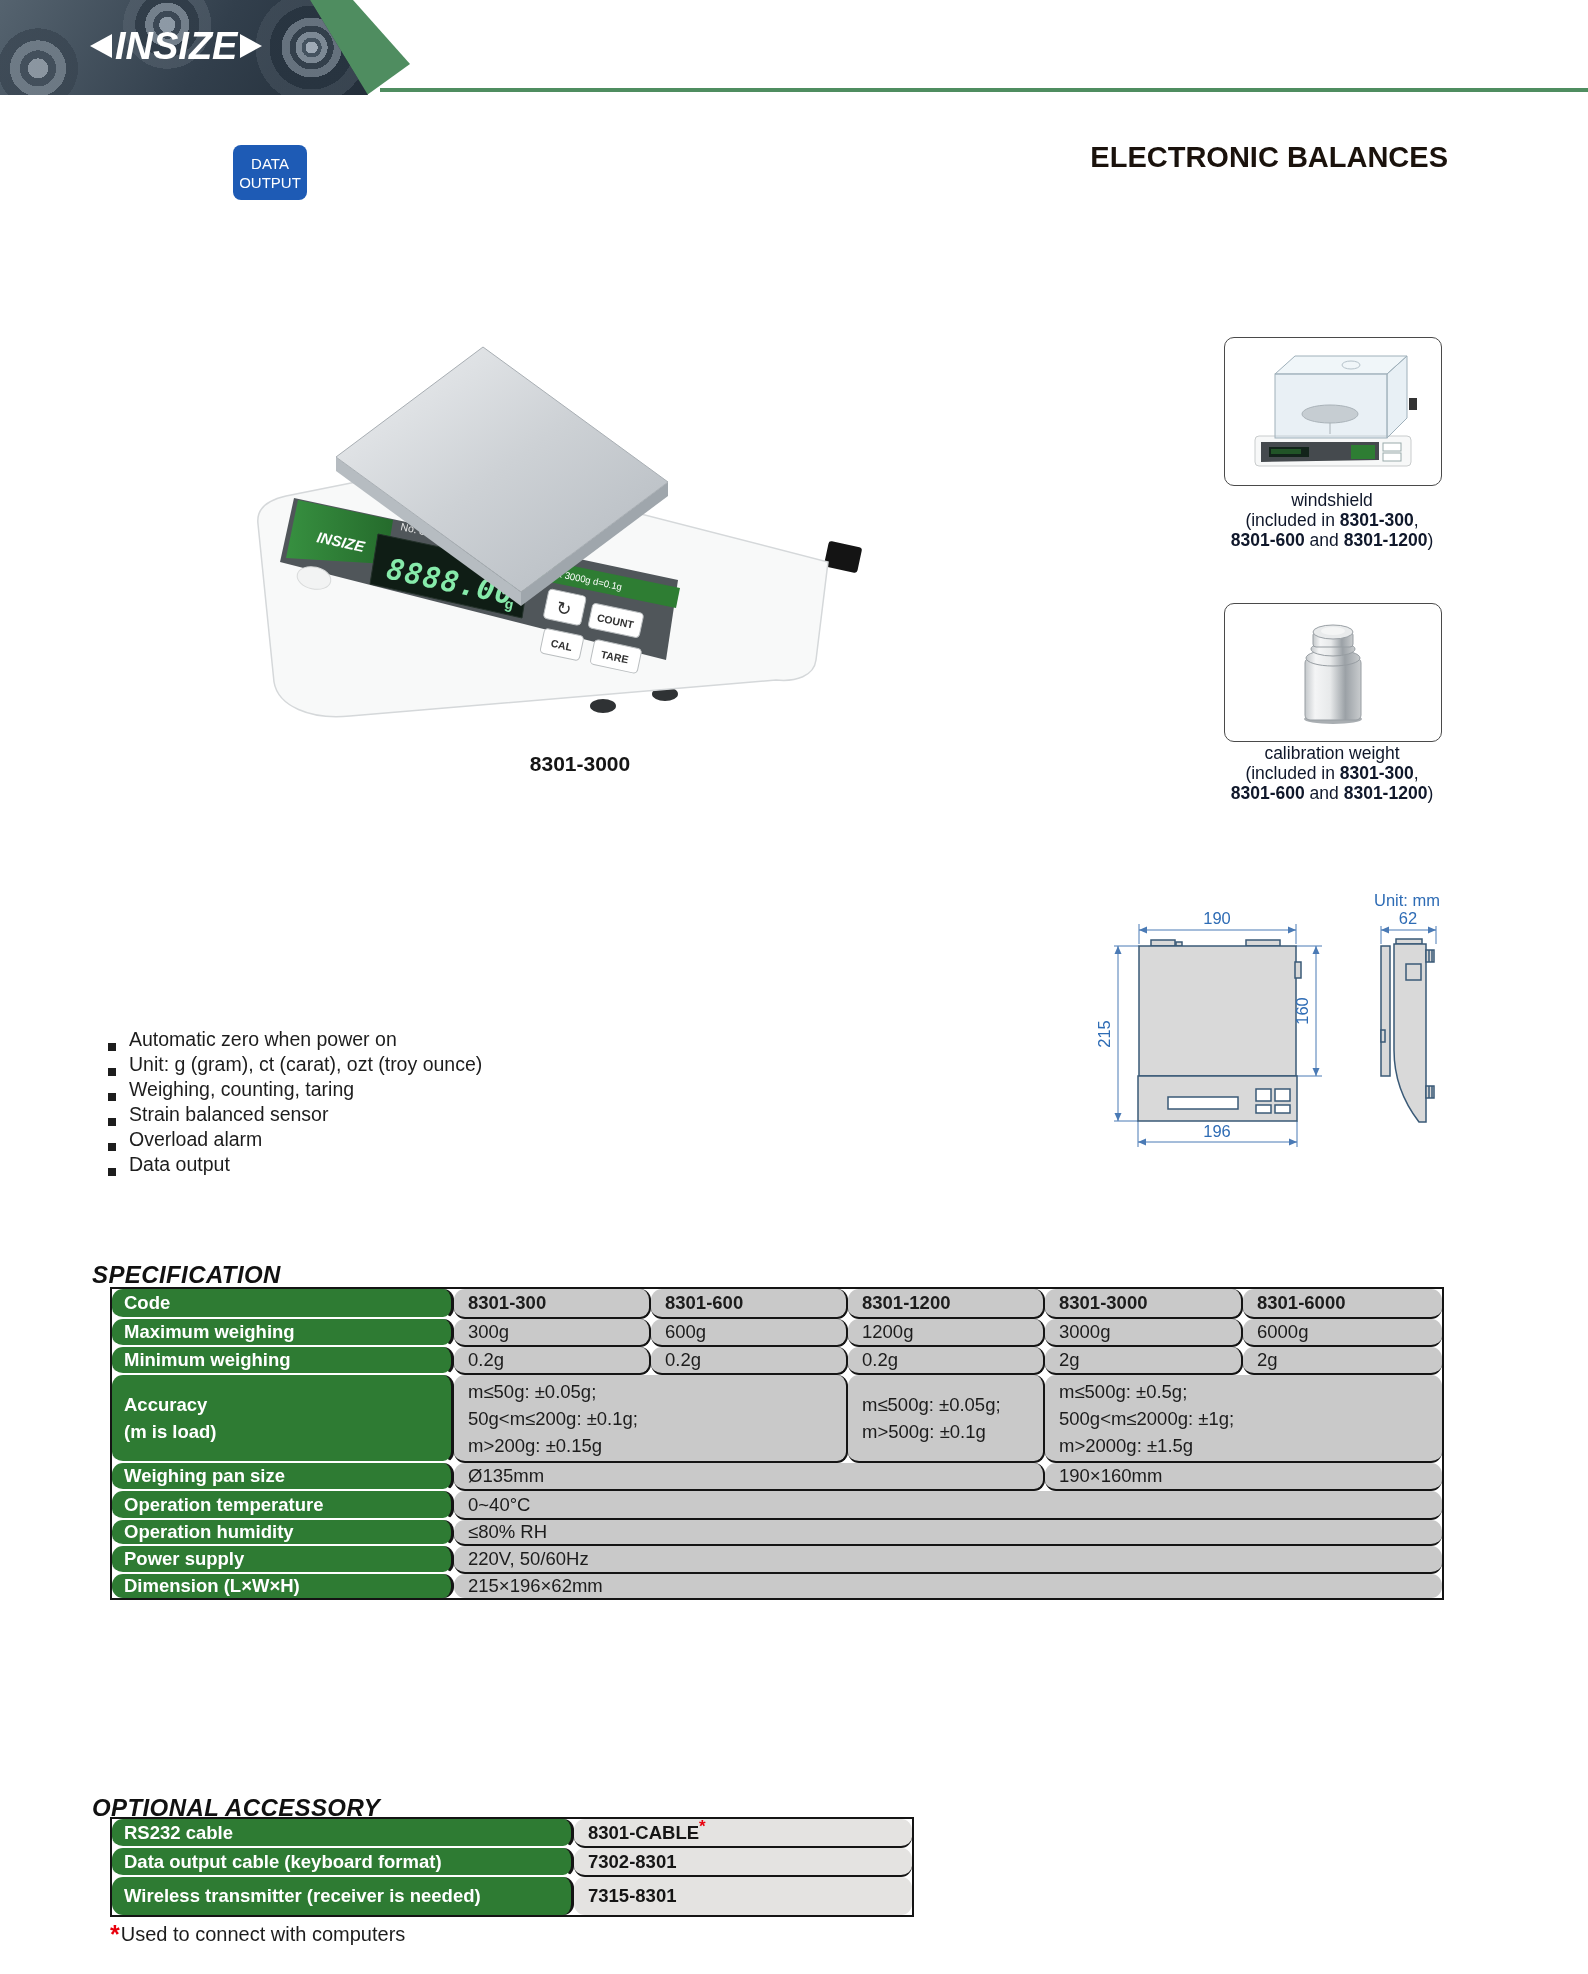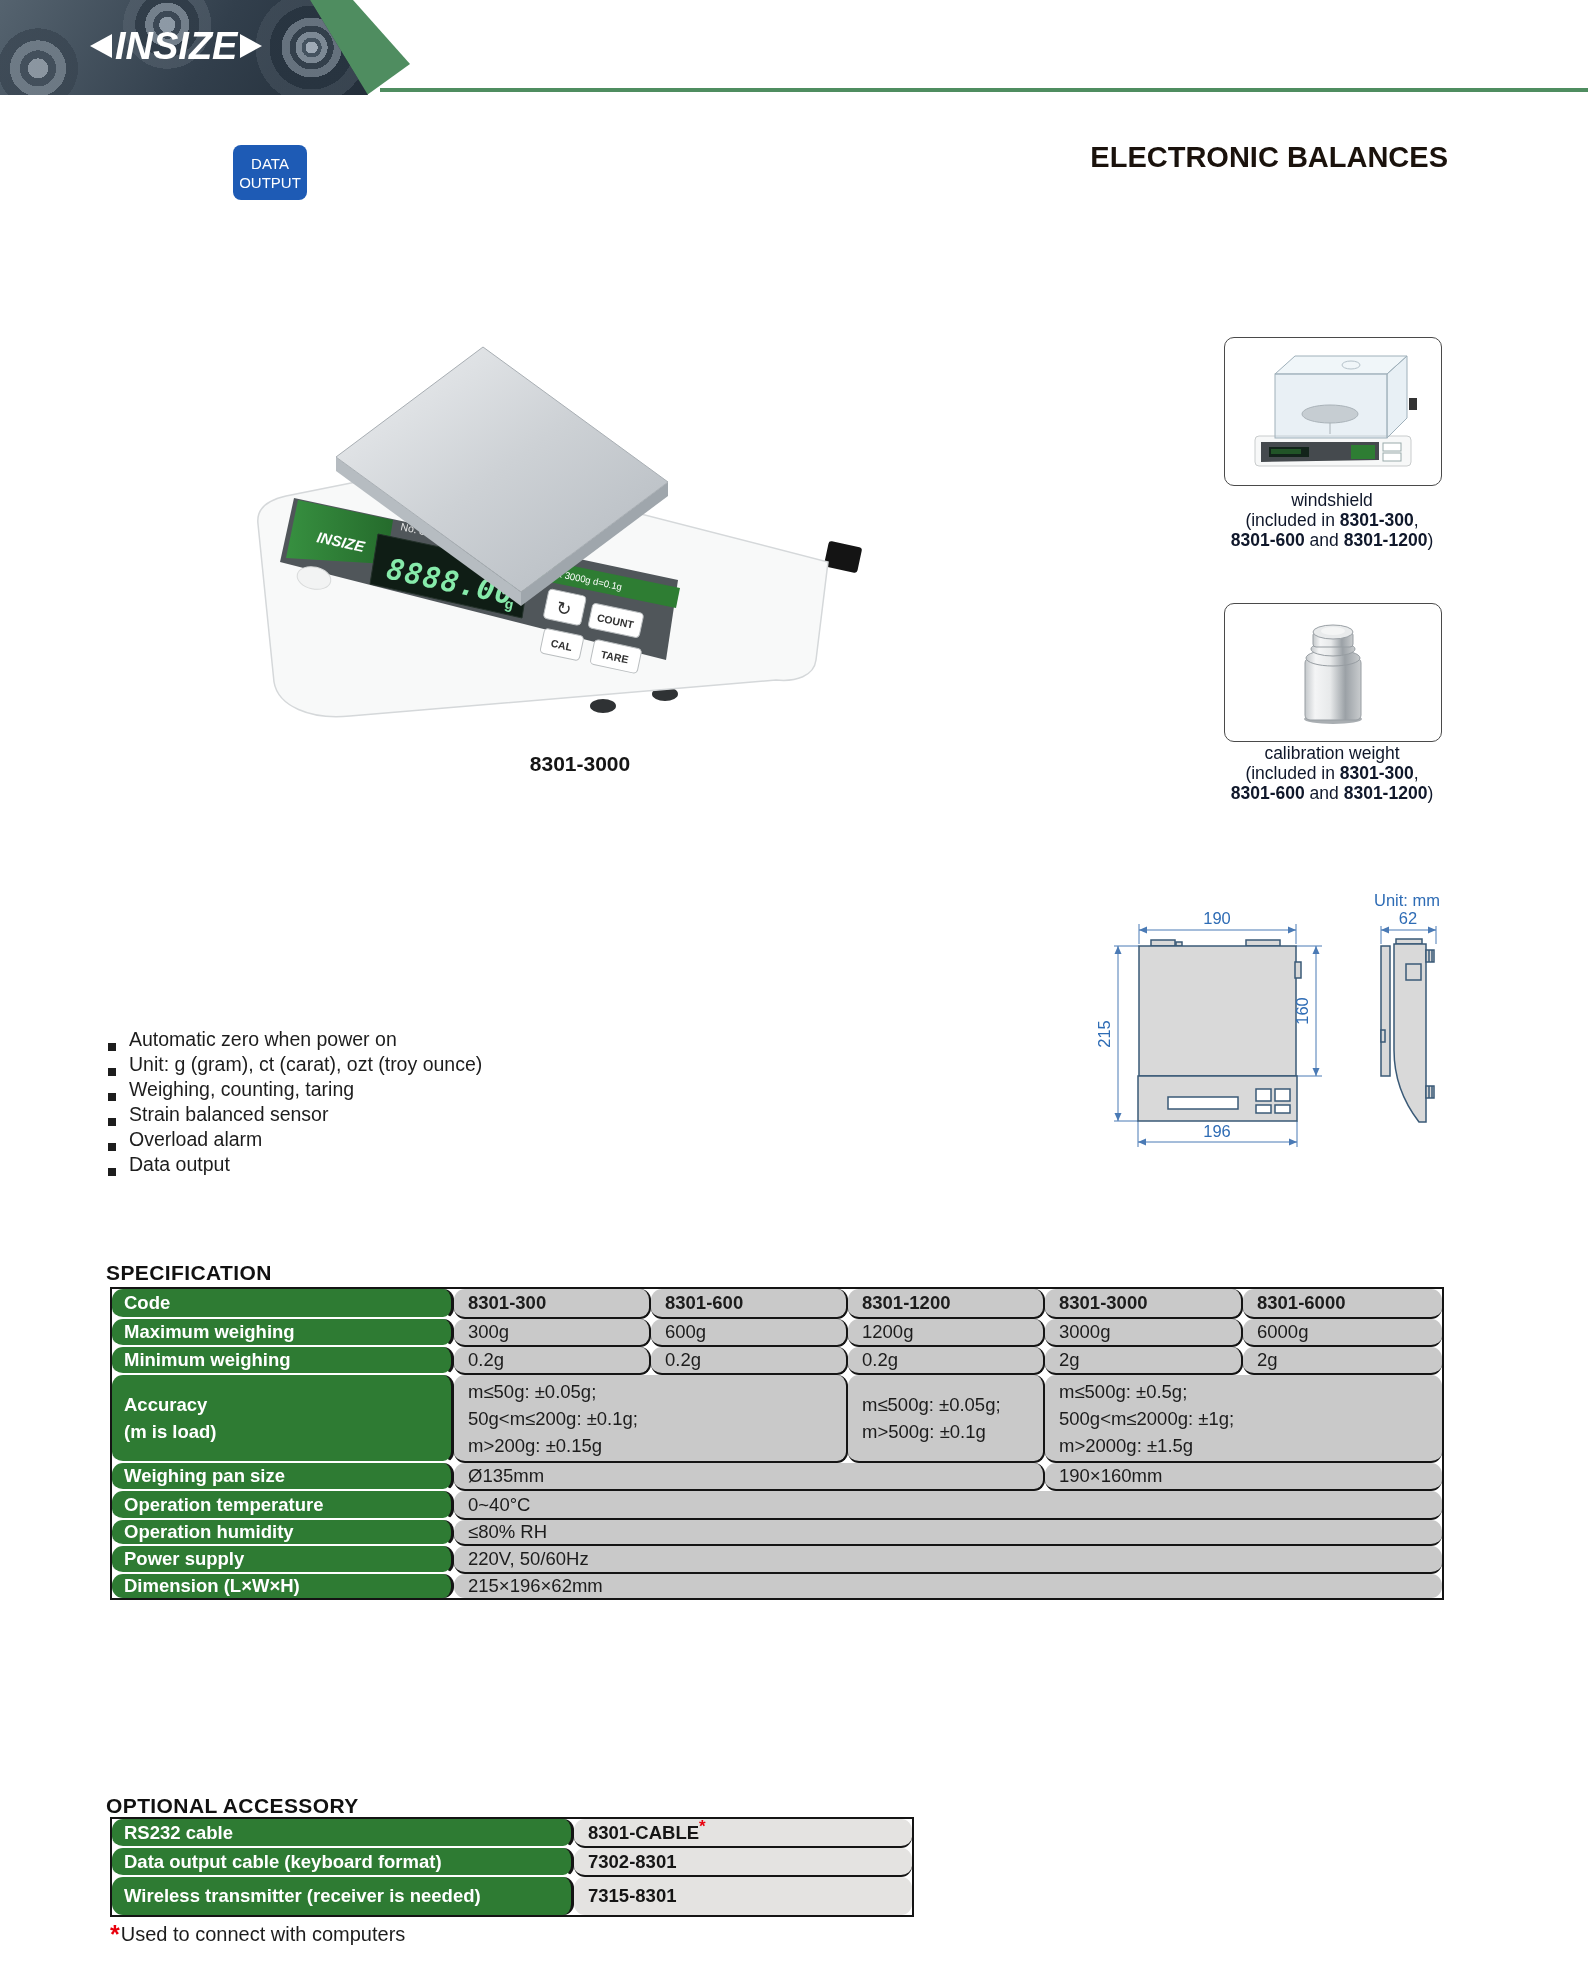--- a/index.html
+++ b/index.html
@@ -43,21 +43,21 @@
   
   .dims-svg{position:absolute;left:1088px;top:884px;}
   .dims-svg text{font-family:"Liberation Sans",sans-serif;fill:#2e6cb5;font-size:16.5px;}
 
   
   .features{position:absolute;left:108px;top:1026px;}
   .feature{display:flex;align-items:flex-end;height:25px;font-size:19.5px;color:#1d1d1d;}
   .sq{width:8px;height:8px;background:#1d1d1d;margin:7px 13px 0 0;flex:none;}
 
   
-  .sec-head{position:absolute;left:106px;font-size:21px;font-weight:bold;color:#111;letter-spacing:.4px;}
+  .sec-head{position:absolute;left:92px;font-size:24px;font-weight:bold;color:#111;letter-spacing:.4px;font-style:italic;}
   .spec-head{top:1261px;} .opt-head{top:1794px;}
 
   
   table.grid{border-collapse:separate;border-spacing:0;border:2.5px solid #141414;table-layout:fixed;}
   table.grid td{vertical-align:middle;font-size:18.5px;overflow:hidden;border-radius:11px;}
   td.lbl{background:#2e7b33;color:#fff;font-weight:bold;padding-left:12px;
          border-right:3px solid #141414;border-bottom:2px solid #fff;}
   tr.last td.lbl{border-bottom:none;}
   td.val{background:#c9c9c9;color:#1c1c1c;padding-left:14px;
          border-right:2px solid #141414;border-bottom:2px solid #141414;}

